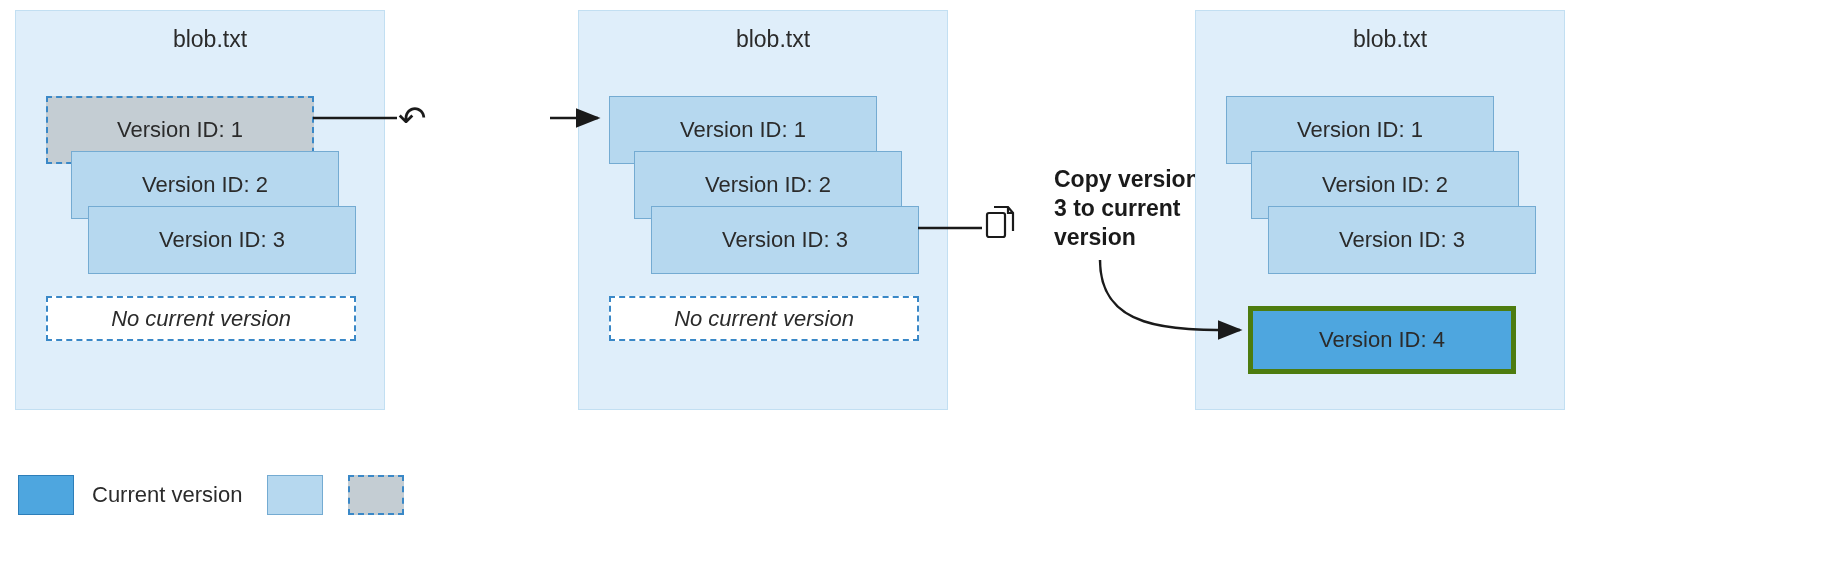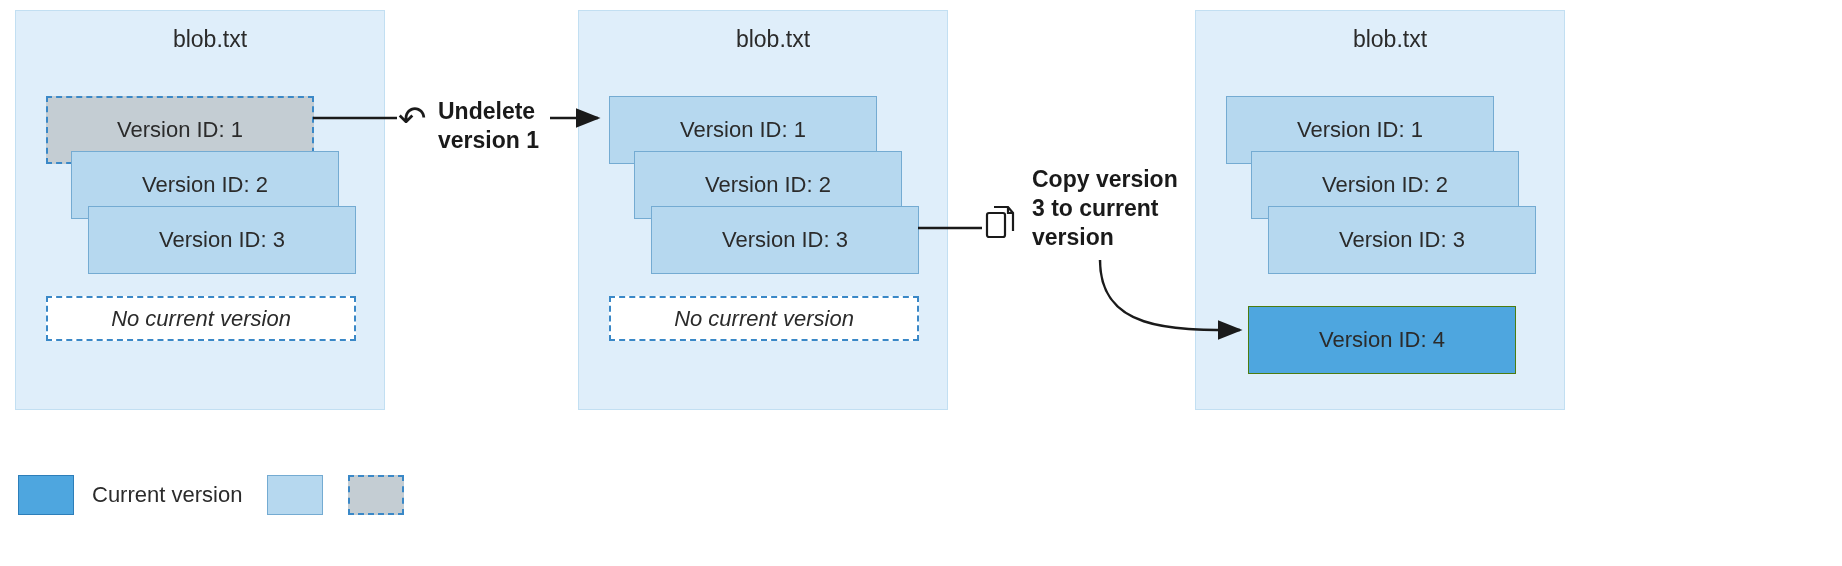--- a/index.html
+++ b/index.html
@@ -43,21 +43,21 @@
   .prev {
     background: #b6d8ef;
     border: 1px solid #74abd2;
   }
   .softdel {
     background: #c4cdd3;
     border: 2px dashed #3a88c7;
   }
   .current {
     background: #4ea6df;
-    border: 1px solid #4d7c0f;
+    border: 5px solid #4d7c0f;
   }
   .no-current {
     position: absolute;
     width: 310px;
     height: 45px;
     left: 30px;
     top: 285px;
     border: 2px dashed #3a88c7;
     box-sizing: border-box;
     display: flex;
@@ -131,40 +131,38 @@
   <div class="blob-panel" style="left:15px; top:10px;">
     <div class="blob-title">blob.txt</div>
     <div class="ver softdel" style="left:30px; top:85px;">Version ID: 1</div>
     <div class="ver prev" style="left:55px; top:140px;">Version ID: 2</div>
     <div class="ver prev" style="left:72px; top:195px;">Version ID: 3</div>
     <div class="no-current">No current version</div>
   </div>
 
   <div class="undo-icon" style="left:398px; top:98px;">↶</div>
 
-  <div class="action-label" style="left:438px; top:97px; white-space:pre;">Undelete
-version 1</div>
 
   <div class="blob-panel" style="left:578px; top:10px;">
     <div class="blob-title">blob.txt</div>
     <div class="ver prev" style="left:30px; top:85px;">Version ID: 1</div>
     <div class="ver prev" style="left:55px; top:140px;">Version ID: 2</div>
     <div class="ver prev" style="left:72px; top:195px;">Version ID: 3</div>
     <div class="no-current">No current version</div>
   </div>
 
   <div class="copy-icon" style="left:985px; top:205px;">
     <svg width="30" height="34" viewBox="0 0 30 34">
       <rect x="2" y="8" width="18" height="24" rx="2" fill="none" stroke="#1a1a1a" stroke-width="2.2"></rect>
       <path d="M9 2 h14 a0 0 0 0 1 0 0 l5 6 v18 a0 0 0 0 1 0 0" fill="none" stroke="#1a1a1a" stroke-width="2.2"></path>
       <path d="M23 2 v6 h5" fill="none" stroke="#1a1a1a" stroke-width="2.2"></path>
     </svg>
   </div>
 
-  <div class="action-label" style="left:1032px; top:165px; white-space:pre;">Copy version
+  <div class="action-label" style="left:1054px; top:165px; white-space:pre;">Copy version
 3 to current
 version</div>
 
   <div class="blob-panel" style="left:1195px; top:10px;">
     <div class="blob-title">blob.txt</div>
     <div class="ver prev" style="left:30px; top:85px;">Version ID: 1</div>
     <div class="ver prev" style="left:55px; top:140px;">Version ID: 2</div>
     <div class="ver prev" style="left:72px; top:195px;">Version ID: 3</div>
     <div class="ver current" style="left:52px; top:295px;">Version ID: 4</div>
   </div>

